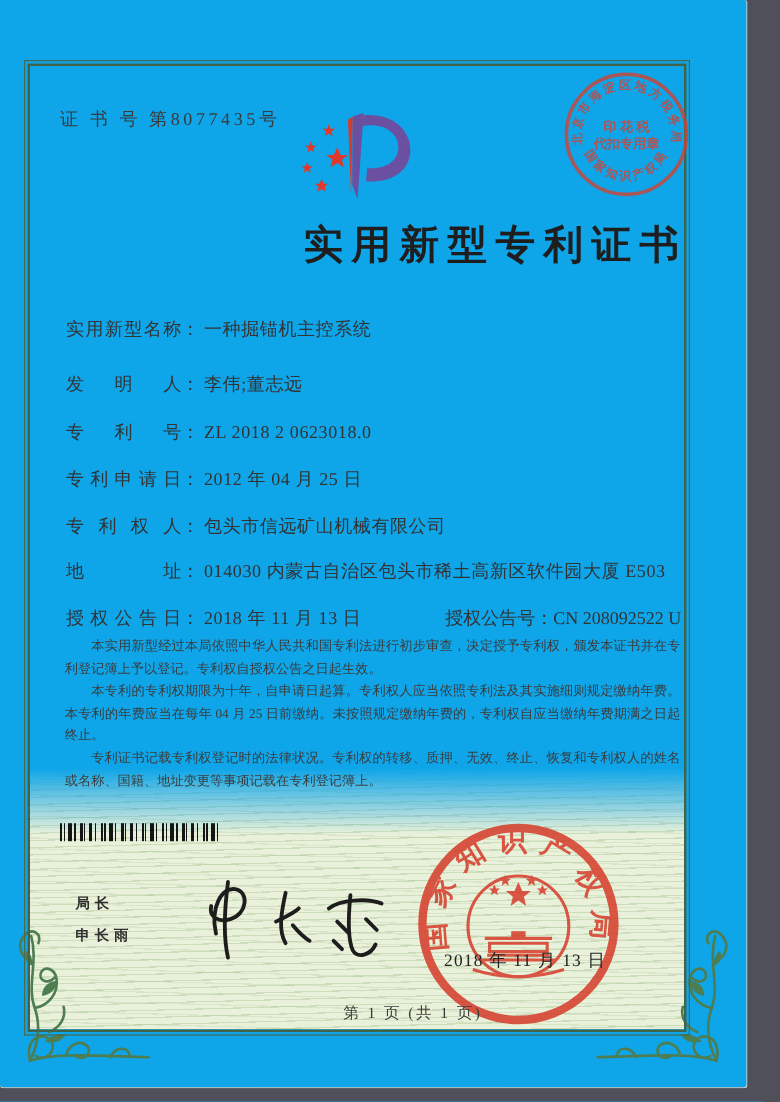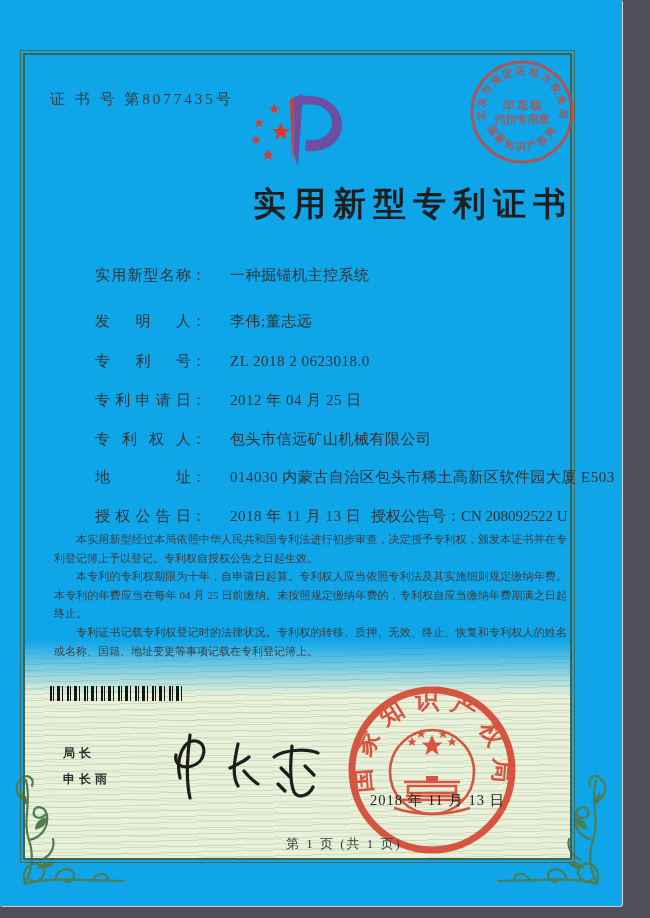--- a/index.html
+++ b/index.html
@@ -44,23 +44,23 @@
   }
   .fields{position:absolute;left:55px;top:265px;width:515px;color:#333;}
   .frow{position:absolute;left:0;white-space:nowrap;font-size:15px;line-height:20px;}
   .frow:nth-of-type(1){top:0;}
   .frow:nth-of-type(2){top:46px;}
   .frow:nth-of-type(3){top:86px;}
   .frow:nth-of-type(4){top:125px;}
   .frow:nth-of-type(5){top:164px;}
   .frow:nth-of-type(6){top:202px;}
   .frow:nth-of-type(7){top:241px;width:515px;}
-  .flabel{display:inline-block;width:96px;text-align:justify;text-align-last:justify;vertical-align:top;margin-left:40px;}
+  .flabel{display:inline-block;width:96px;text-align:justify;text-align-last:justify;vertical-align:top;}
   .fcolon{display:inline-block;margin-right:4px;}
-  .fvalue{letter-spacing:0.5px;margin-left:20px;}
+  .fvalue{letter-spacing:0.5px;}
   .grant{position:absolute;left:316px;top:0;white-space:nowrap;}
   .body-text{
     position:absolute;left:54px;top:530px;width:513px;
     font-size:11px;line-height:18.6px;text-align:justify;color:#3c3c3c;
   }
   .body-text p{margin:0;text-indent:2em;}
   .barcode{
     position:absolute;left:50px;top:686px;width:132px;height:15px;
     background:
       repeating-linear-gradient(90deg,

